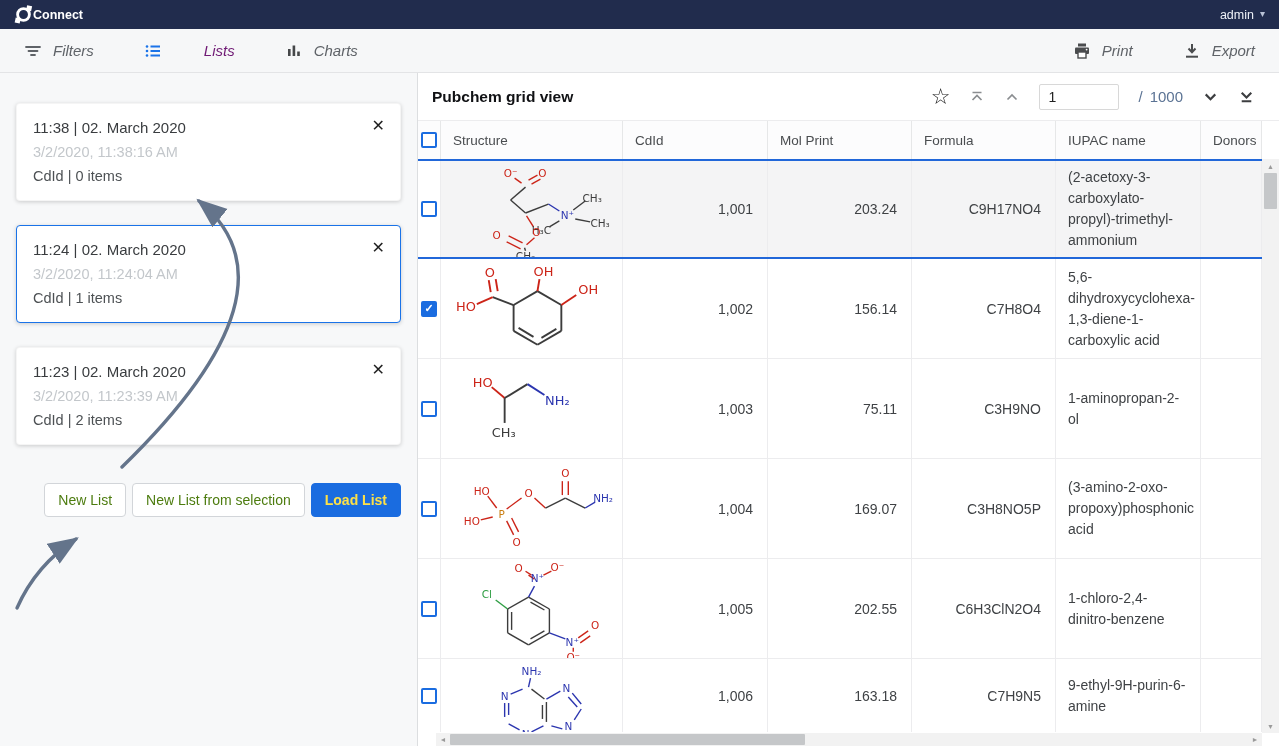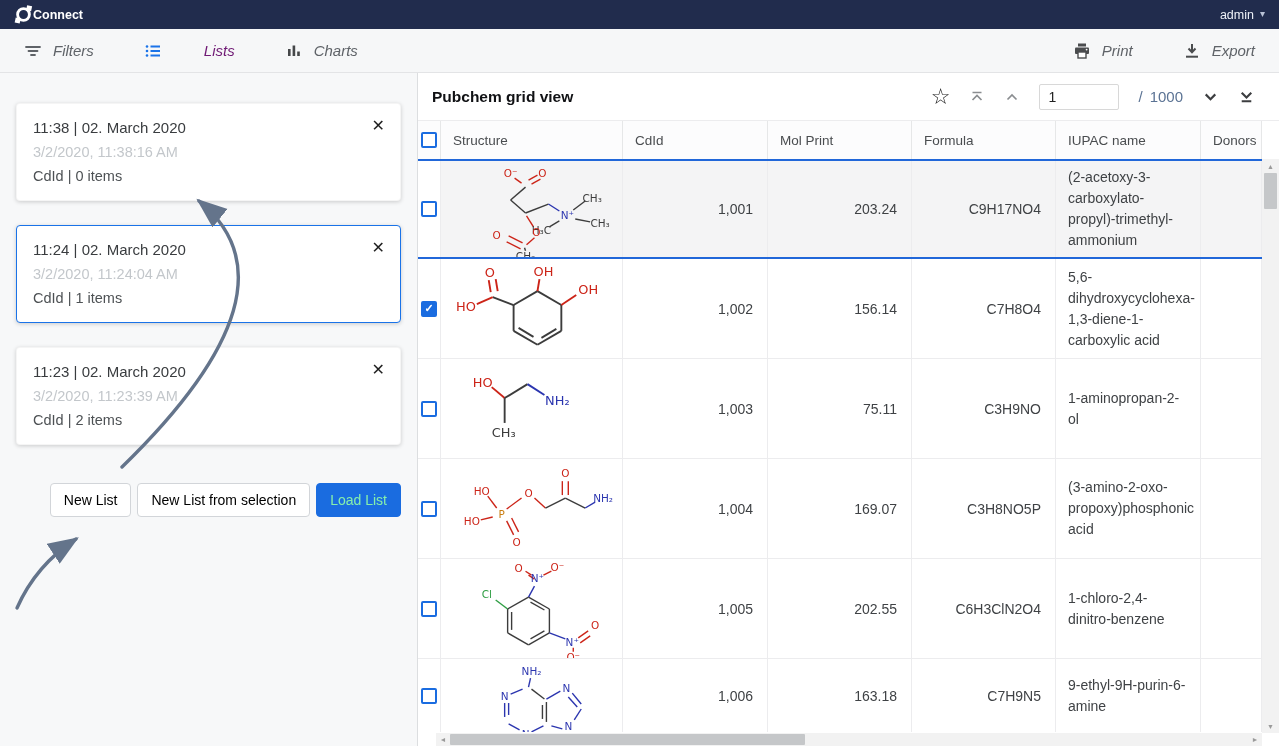--- a/index.html
+++ b/index.html
@@ -33,23 +33,23 @@
   .cards { padding:30px 16px 0 16px; }
   .card { background:#fff; border:1px solid rgba(0,0,0,0.04); border-radius:4px;
     box-shadow:0 1px 4px rgba(0,0,0,0.18); padding:12px 16px; margin-bottom:24px;
     position:relative; cursor:pointer; }
   .card.selected { border:1px solid #1a73e8; }
   .card-title { font-size:15px; color:#393c3f; line-height:24px; }
   .card-time  { font-size:14.5px; color:#c3c7cb; line-height:24px; }
   .card-meta  { font-size:14.5px; color:#4d5154; line-height:24px; }
   .card-close { position:absolute; top:12px; right:15px; font-size:16px; color:#1f1f1f; cursor:pointer; }
   .btn-row { margin:38px 16px 0 16px; display:flex; justify-content:flex-end; gap:6px; }
-  .btn { background:#fff; border:1px solid #d2d5d9; border-radius:4px; color:#000000;
+  .btn { background:#fff; border:1px solid #d2d5d9; border-radius:4px; color:#4d7c0f;
     font-size:14px; font-family:inherit; padding:8px 13px; cursor:pointer; white-space:nowrap; }
-  .btn.primary { background:#1a6ce0; border-color:#1a6ce0; color:#86efac; }
+  .btn.primary { background:#1a6ce0; border-color:#1a6ce0; color:#fde047;font-weight:bold; }
   .arrows { position:absolute; left:0; top:0; width:418px; height:673px; pointer-events:none; }
 
   
   .grid-panel { flex:1; position:relative; background:#fff; display:flex; flex-direction:column; }
   .grid-header { height:48px; display:flex; align-items:center; padding:0 14px;
     border-bottom:1px solid #ececee; }
   .grid-title { font-size:15.5px; font-weight:bold; color:#101114; }
   .controls { margin-left:auto; display:flex; align-items:center; gap:19px; padding-right:10px; }
   .star { font-size:22px; color:#222; cursor:pointer; line-height:1; }
   .ctl-icon { cursor:pointer; display:flex; align-items:center; }

